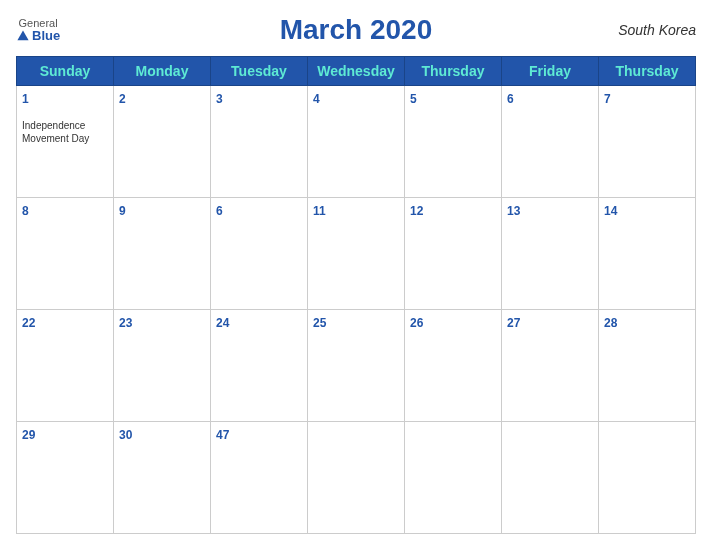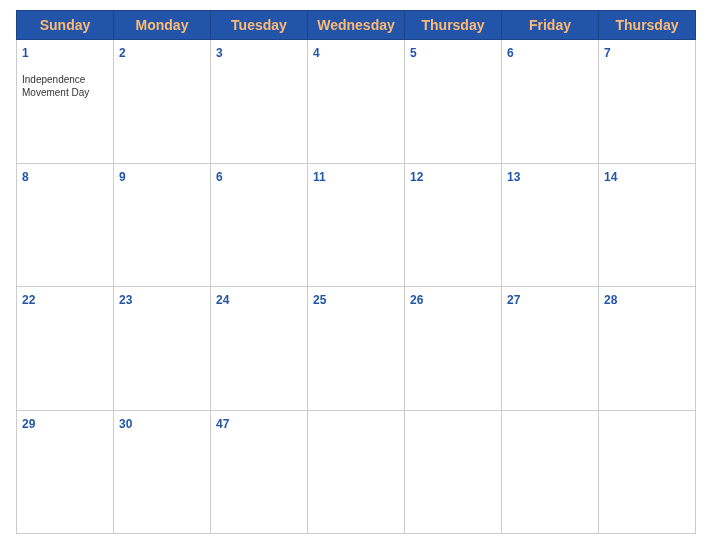--- a/index.html
+++ b/index.html
@@ -66,21 +66,21 @@
       color: #333;
       font-style: italic;
     }
     .cal-table {
       width: 100%;
       flex: 1;
       border-collapse: collapse;
     }
     .cal-table th {
       background: #2255aa;
-      color: #fdba74;
+      color: #5eead4;
       font-size: 14px;
       font-weight: bold;
       padding: 6px 4px;
       text-align: center;
       border: 1px solid #1a4488;
     }
     .cal-table td {
       border: 1px solid #ccc;
       vertical-align: top;
       padding: 3px 5px;
@@ -99,20 +99,33 @@
       line-height: 1.3;
     }
     .empty-cell {
       background: #fff;
     }
   </style>
 </head>
 <body>
 
 <div class="calendar-container">
+  <div class="cal-header">
+    <div class="logo-area">
+      <span class="logo-general">General</span>
+      <span class="logo-blue">
+        <svg class="logo-icon" viewBox="0 0 20 20">
+          <polygon points="10,2 18,16 2,16" fill="#2255aa"></polygon>
+        </svg>
+        <span>Blue</span>
+      </span>
+    </div>
+    <h1 class="cal-title">March 2020</h1>
+    <div class="country-label">South Korea</div>
+  </div>
 
   <table class="cal-table">
     <thead>
       <tr>
         <th>Sunday</th>
         <th>Monday</th>
         <th>Tuesday</th>
         <th>Wednesday</th>
         <th>Thursday</th>
         <th>Friday</th>

